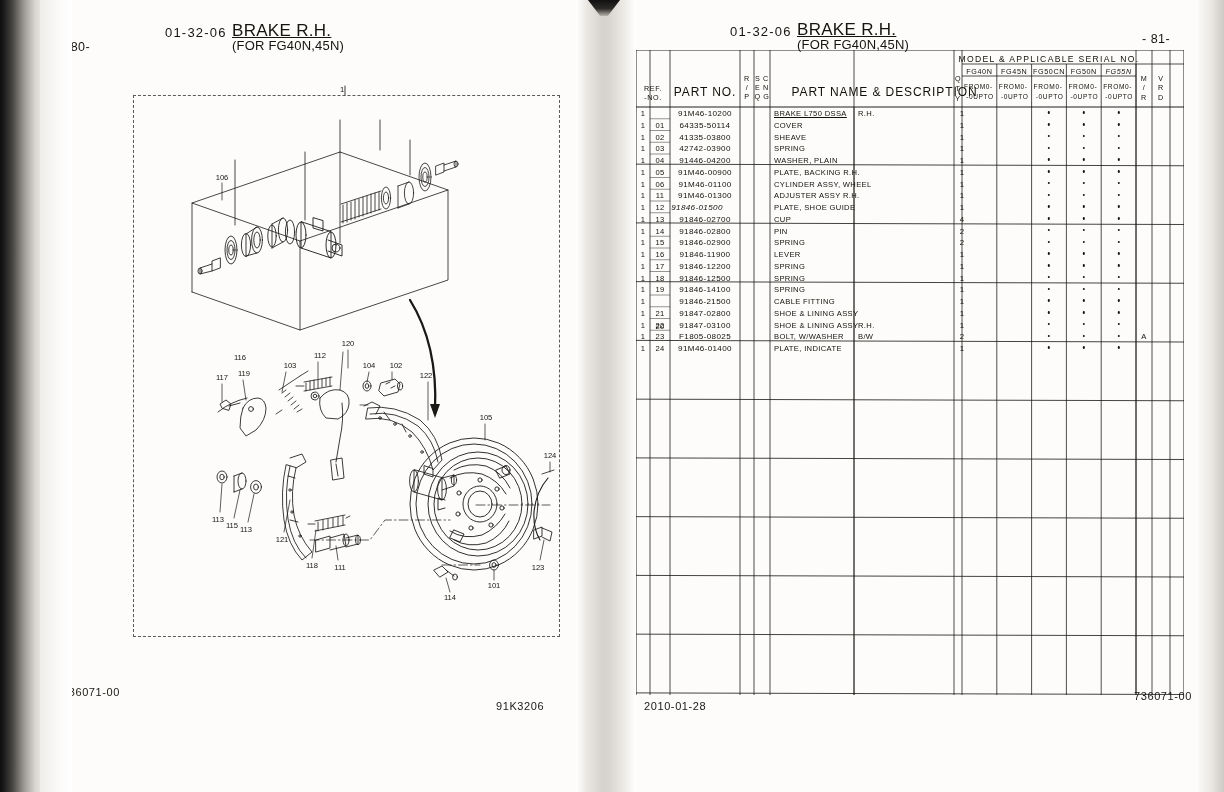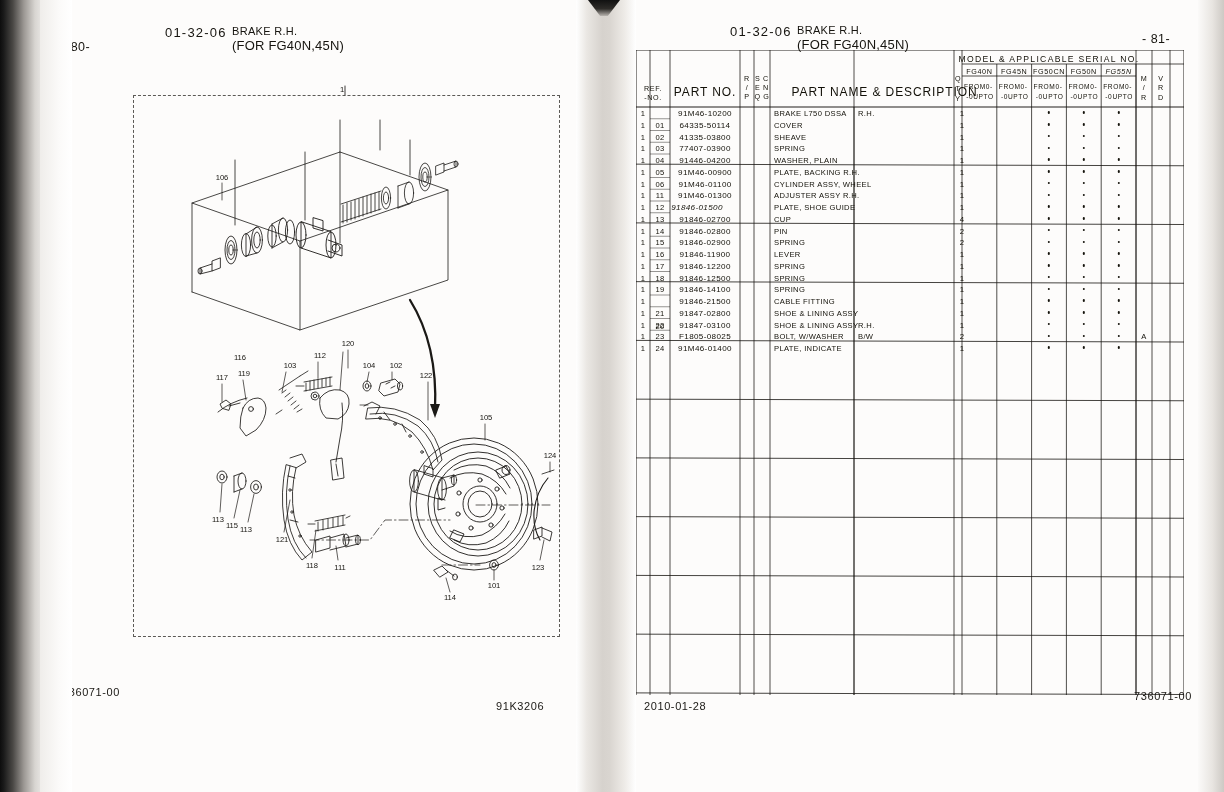--- a/index.html
+++ b/index.html
@@ -38,21 +38,21 @@
   .page{
     position:absolute;background:#fdfcfb;
   }
   .page-left{left:50px;top:0;width:530px;height:792px;background:#fdfcfb;}
   .page-right{left:620px;top:0;width:580px;height:792px;background:#fdfcfb;}
 
   
   .hdr{position:absolute;color:#16140f;}
   .hdr-pageno{font-size:12.5px;letter-spacing:.5px;}
   .hdr-code{font-size:13px;letter-spacing:1.2px;}
-  .hdr-title{font-size:11px;letter-spacing:.3px;line-height:14px;}
+  .hdr-title{font-size:17px;letter-spacing:.3px;line-height:14px;text-decoration:underline;}
   .hdr-sub{font-size:13px;letter-spacing:.2px;}
 
   .footer{position:absolute;font-size:11px;color:#1a1814;letter-spacing:.6px;}
 
   
   .illus-frame{
     position:absolute;left:133px;top:95px;width:425px;height:540px;
     border:1px dashed #5c5a56;
   }
   .illus{position:absolute;left:50px;top:0;width:530px;height:792px;pointer-events:none;}
@@ -445,21 +445,21 @@
     <div class="cell hcell" style="left: 397.6px; top: 33px; transform: none; font-size: 6.6px;">FROM0-</div>
     <div class="cell hcell" style="left: 427.4px; top: 43px; transform: translateX(-100%); font-size: 6.6px;">-0UPTO</div>
     <div class="cell hcell" style="left: 447.8px; top: 17px; transform: translateX(-50%);">FG50N</div>
     <div class="cell hcell" style="left: 432.4px; top: 33px; transform: none; font-size: 6.6px;">FROM0-</div>
     <div class="cell hcell" style="left: 462.2px; top: 43px; transform: translateX(-100%); font-size: 6.6px;">-0UPTO</div>
     <div class="cell hcell" style="left: 482.6px; top: 17px; transform: translateX(-50%); font-style: italic;">FG55N</div>
     <div class="cell hcell" style="left: 467.2px; top: 33px; transform: none; font-size: 6.6px;">FROM0-</div>
     <div class="cell hcell" style="left: 497px; top: 43px; transform: translateX(-100%); font-size: 6.6px;">-0UPTO</div>
     <div class="cell refd c" style="left: 7px; top: 59.1px; transform: translateX(-50%);">1</div>
     <div class="cell partno c" style="left: 69px; top: 59.1px; transform: translateX(-50%);">91M46-10200</div>
-    <div class="cell pname" style="left: 138px; top: 59.1px;">BRAKE L750 DSSA</div>
+    <div class="cell pname" style="left: 138px; top: 59.1px; text-decoration: underline;">BRAKE L750 DSSA</div>
     <div class="cell pname" style="left: 222px; top: 59.1px;">R.H.</div>
     <div class="cell qty c" style="left: 326px; top: 59.1px; transform: translateX(-50%);">1</div>
     <div class="dot" style="left: 413px; top: 61.4px;"></div>
     <div class="dot" style="left: 447.8px; top: 61.4px;"></div>
     <div class="dot" style="left: 482.6px; top: 61.4px;"></div>
     <div class="cell refd c" style="left: 7px; top: 70.85px; transform: translateX(-50%);">1</div>
     <div class="cell refd c" style="left: 24px; top: 70.85px; transform: translateX(-50%);">01</div>
     <div class="cell partno c" style="left: 69px; top: 70.85px; transform: translateX(-50%);">64335-50114</div>
     <div class="cell pname" style="left: 138px; top: 70.85px;">COVER</div>
     <div class="cell qty c" style="left: 326px; top: 70.85px; transform: translateX(-50%);">1</div>
@@ -469,21 +469,21 @@
     <div class="cell refd c" style="left: 7px; top: 82.6px; transform: translateX(-50%);">1</div>
     <div class="cell refd c" style="left: 24px; top: 82.6px; transform: translateX(-50%);">02</div>
     <div class="cell partno c" style="left: 69px; top: 82.6px; transform: translateX(-50%);">41335-03800</div>
     <div class="cell pname" style="left: 138px; top: 82.6px;">SHEAVE</div>
     <div class="cell qty c" style="left: 326px; top: 82.6px; transform: translateX(-50%);">1</div>
     <div class="dot" style="left: 413px; top: 84.9px;"></div>
     <div class="dot" style="left: 447.8px; top: 84.9px;"></div>
     <div class="dot" style="left: 482.6px; top: 84.9px;"></div>
     <div class="cell refd c" style="left: 7px; top: 94.35px; transform: translateX(-50%);">1</div>
     <div class="cell refd c" style="left: 24px; top: 94.35px; transform: translateX(-50%);">03</div>
-    <div class="cell partno c" style="left: 69px; top: 94.35px; transform: translateX(-50%);">77407-03900</div>
+    <div class="cell partno c" style="left: 69px; top: 94.35px; transform: translateX(-50%);">42742-03900</div>
     <div class="cell pname" style="left: 138px; top: 94.35px;">SPRING</div>
     <div class="cell qty c" style="left: 326px; top: 94.35px; transform: translateX(-50%);">1</div>
     <div class="dot" style="left: 413px; top: 96.65px;"></div>
     <div class="dot" style="left: 447.8px; top: 96.65px;"></div>
     <div class="dot" style="left: 482.6px; top: 96.65px;"></div>
     <div class="cell refd c" style="left: 7px; top: 106.1px; transform: translateX(-50%);">1</div>
     <div class="cell refd c" style="left: 24px; top: 106.1px; transform: translateX(-50%);">04</div>
     <div class="cell partno c" style="left: 69px; top: 106.1px; transform: translateX(-50%);">91446-04200</div>
     <div class="cell pname" style="left: 138px; top: 106px;">WASHER, PLAIN</div>
     <div class="cell qty c" style="left: 326px; top: 106.1px; transform: translateX(-50%);">1</div>

